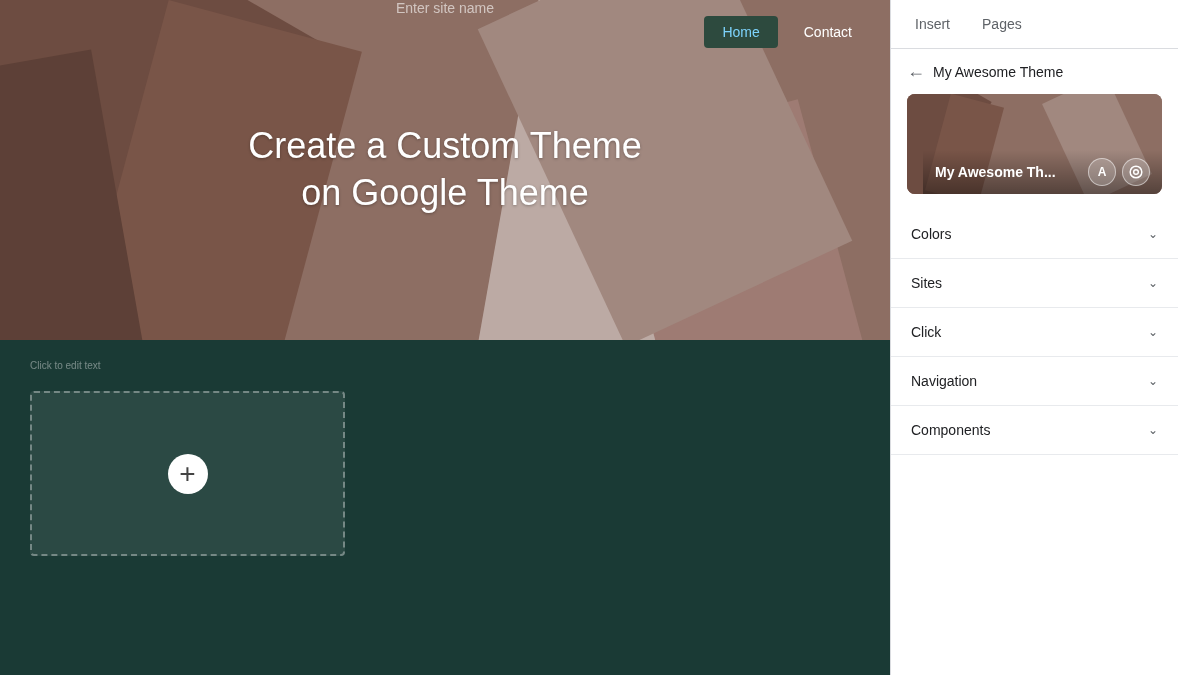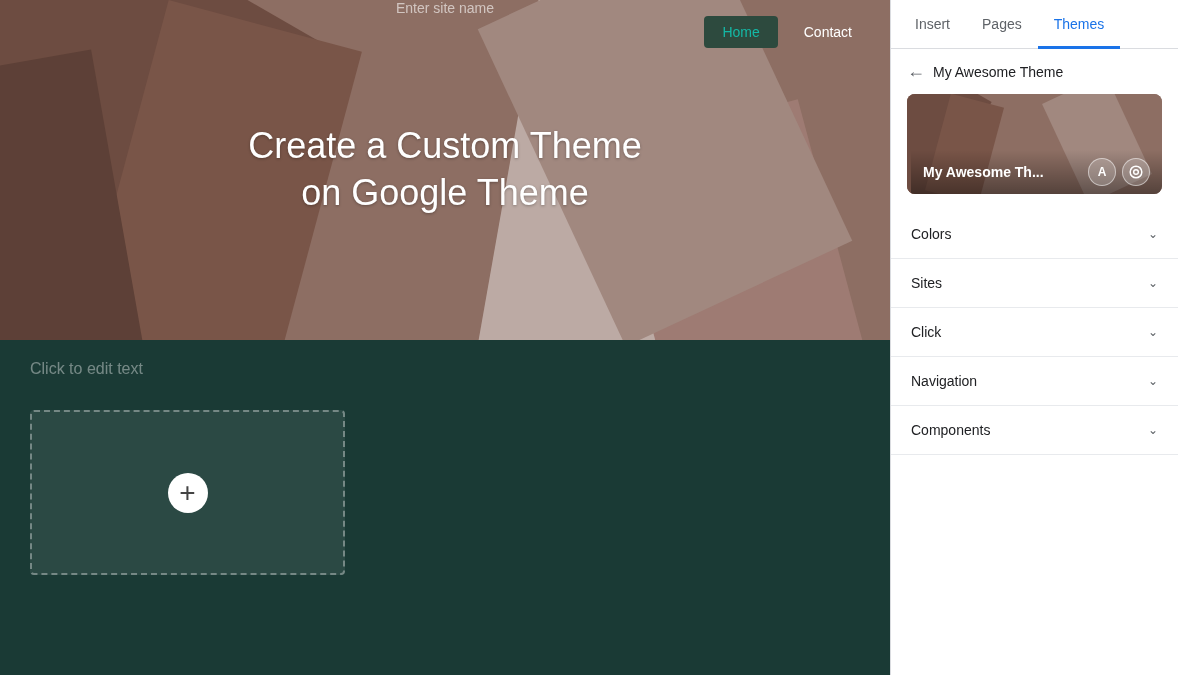--- a/index.html
+++ b/index.html
@@ -45,21 +45,21 @@
       padding: 8px 18px;
       border-radius: 4px;
       font-size: 14px;
       font-weight: 500;
       border: none;
       cursor: pointer;
     }
 
     .nav-btn-active {
       background: #2d4a3e;
-      color: #14b8a6;
+      color: #7dd3fc;
     }
 
     .nav-btn-inactive {
       background: transparent;
       color: #fff;
     }
 
     
     .hero-section {
       width: 890px;
@@ -150,22 +150,22 @@
     .body-section {
       width: 890px;
       flex: 1;
       background: #1a3a35;
       position: relative;
       padding: 20px 30px;
     }
 
     .edit-text-hint {
       color: rgba(255,255,255,0.4);
-      font-size: 16px;
-      margin-bottom: 32px;
+      font-size: 10px;
+      margin-bottom: 20px;
     }
 
     .insert-block {
       width: 315px;
       height: 165px;
       border: 2px dashed rgba(255,255,255,0.35);
       border-radius: 4px;
       display: flex;
       align-items: center;
       justify-content: center;
@@ -285,21 +285,21 @@
     .theme-card-shape {
       position: absolute;
       top: 5px; left: 30px;
       width: 55px; height: 100px;
       background: #795548;
       transform: rotate(15deg);
     }
 
     .theme-card-overlay {
       position: absolute;
-      bottom: 0; left: 4px; right: 0;
+      bottom: 0; left: 16px; right: 0;
       padding: 8px 12px;
       display: flex;
       align-items: center;
       justify-content: space-between;
       background: linear-gradient(transparent, rgba(0,0,0,0.4));
     }
 
     .theme-card-name {
       color: #fff;
       font-size: 14px;
@@ -384,21 +384,20 @@
       <div class="insert-plus">+</div>
     </div>
   </div>
 </div>
 
 <div class="right-panel">
 
   <div class="panel-tabs">
     <div class="panel-tab">Insert</div>
     <div class="panel-tab">Pages</div>
-    <div class="panel-tab active">Themes</div>
   </div>
 
   <div class="theme-back">
     <span class="back-arrow">←</span>
     <span class="theme-back-label">My Awesome Theme</span>
   </div>
 
   <div class="theme-card-container">
     <div class="theme-card">
       <div class="theme-card-bg">

